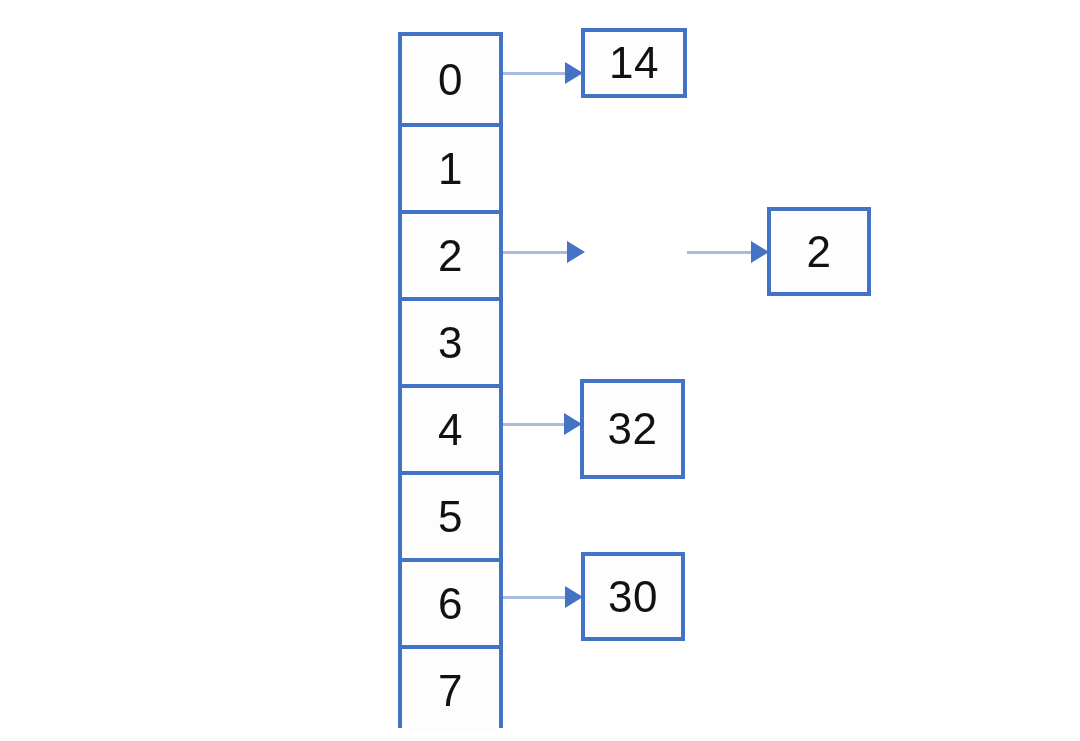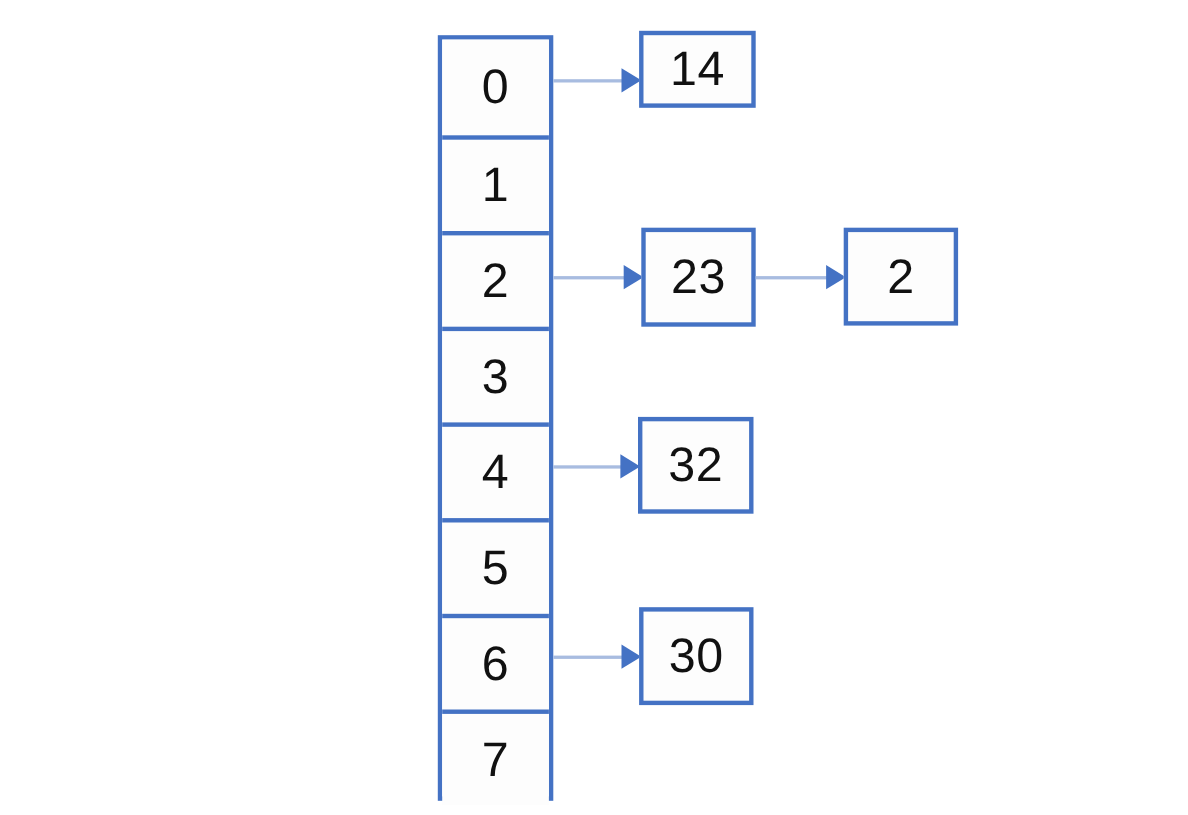--- a/index.html
+++ b/index.html
@@ -143,39 +143,36 @@
 
   <div class="node-box" style="left:581px; top:28px; width:106px; height:70px;">
     <span class="node-value">14</span>
   </div>
 
   <div class="arrow" style="left:503px; top:240px; width:82px;">
     <div class="arrow-line"></div>
     <div class="arrow-head"></div>
   </div>
 
-  <div class="node-box" style="left:583px; top:207px; width:104px; height:90px;">
-    <span class="node-value">23</span>
-  </div>
 
   <div class="arrow" style="left:687px; top:240px; width:82px;">
     <div class="arrow-line"></div>
     <div class="arrow-head"></div>
   </div>
 
   <div class="node-box" style="left:767px; top:207px; width:104px; height:89px;">
     <span class="node-value">2</span>
   </div>
 
   <div class="arrow" style="left:503px; top:412px; width:79px;">
     <div class="arrow-line"></div>
     <div class="arrow-head"></div>
   </div>
 
-  <div class="node-box" style="left:580px; top:379px; width:105px; height:88px;">
+  <div class="node-box" style="left:580px; top:379px; width:105px; height:100px;">
     <span class="node-value">32</span>
   </div>
 
   <div class="arrow" style="left:503px; top:585px; width:80px;">
     <div class="arrow-line"></div>
     <div class="arrow-head"></div>
   </div>
 
   <div class="node-box" style="left:581px; top:552px; width:104px; height:89px;">
     <span class="node-value">30</span>

